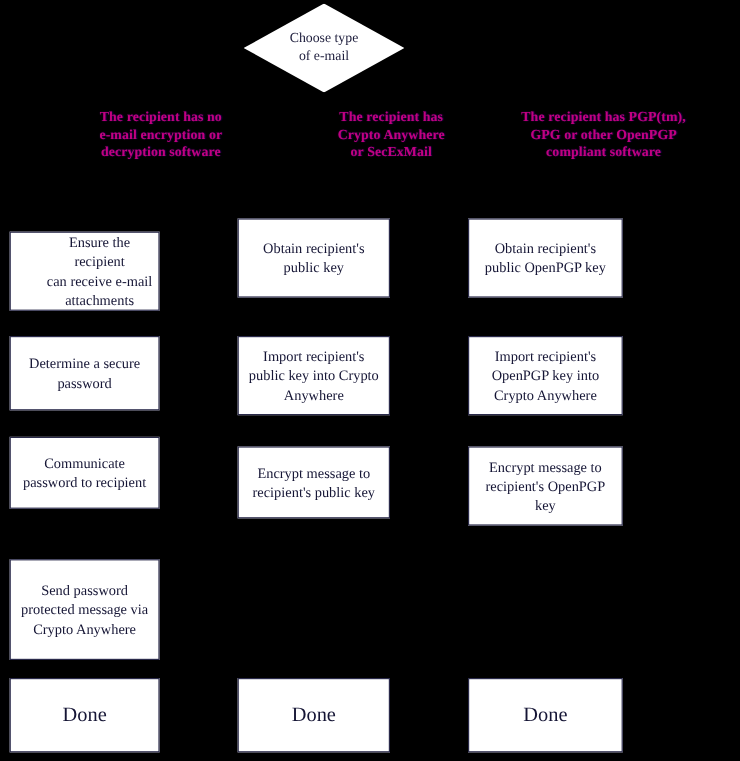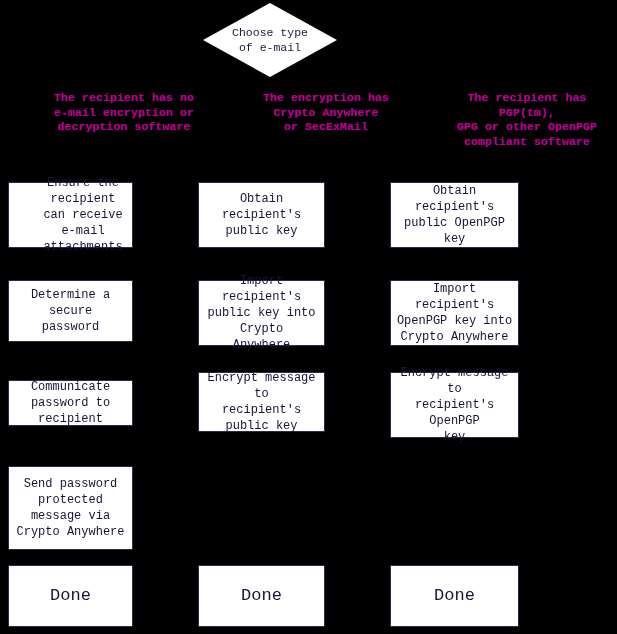--- a/index.html
+++ b/index.html
@@ -10,21 +10,20 @@
   }
   body {
     font-family: "Liberation Serif", "DejaVu Serif", serif;
   }
   #canvas {
     position: relative;
     width: 617px;
     height: 634px;
     background: #000000;
     overflow: hidden;
-    font-family: Liberation Mono, monospace;
   }
 
   
   .diamond-wrap {
     position: absolute;
     left: 203px;
     top: 3px;
     width: 134px;
     height: 74px;
   }
@@ -94,40 +93,40 @@
 <body>
 
 <div id="canvas">
 
   <div class="diamond-wrap">
     <div class="diamond-shape"></div>
     <div class="diamond-text">Choose type
 of e-mail</div>
   </div>
 
-  <div class="col-header" style="left:52px; top:91px; width:144px;">The recipient has no
+  <div class="col-header" style="left:62px; top:91px; width:144px;">The recipient has no
 e-mail encryption or
 decryption software</div>
 
-  <div class="col-header" style="left:254px; top:91px; width:144px;">The encryption has
+  <div class="col-header" style="left:254px; top:91px; width:144px;">The recipient has
 Crypto Anywhere
 or SecExMail</div>
 
-  <div class="col-header" style="left:444px; top:91px; width:166px;text-align:center;">The recipient has PGP(tm),
+  <div class="col-header" style="left:420px; top:91px; width:166px;text-align:center;">The recipient has PGP(tm),
 GPG or other OpenPGP
 compliant software</div>
 
-  <div class="box" style="left:8px; top:182px; width:125px; height:66px;padding-left:30px;">Ensure the recipient
+  <div class="box" style="left:8px; top:193px; width:125px; height:66px;padding-left:30px;">Ensure the recipient
 can receive e-mail
 attachments</div>
 
   <div class="box" style="left:8px; top:280px; width:125px; height:62px;">Determine a secure
 password</div>
 
-  <div class="box" style="left:8px; top:380px; width:125px; height:46px;">Communicate
+  <div class="box" style="left:8px; top:364px; width:125px; height:60px;">Communicate
 password to recipient</div>
 
   <div class="box" style="left:8px; top:466px; width:125px; height:84px;">Send password
 protected message via
 Crypto Anywhere</div>
 
   <div class="box terminator" style="left:8px; top:565px; width:125px; height:62px;">Done</div>
 
   <div class="box" style="left:198px; top:182px; width:127px; height:66px;">Obtain recipient's
 public key</div>

